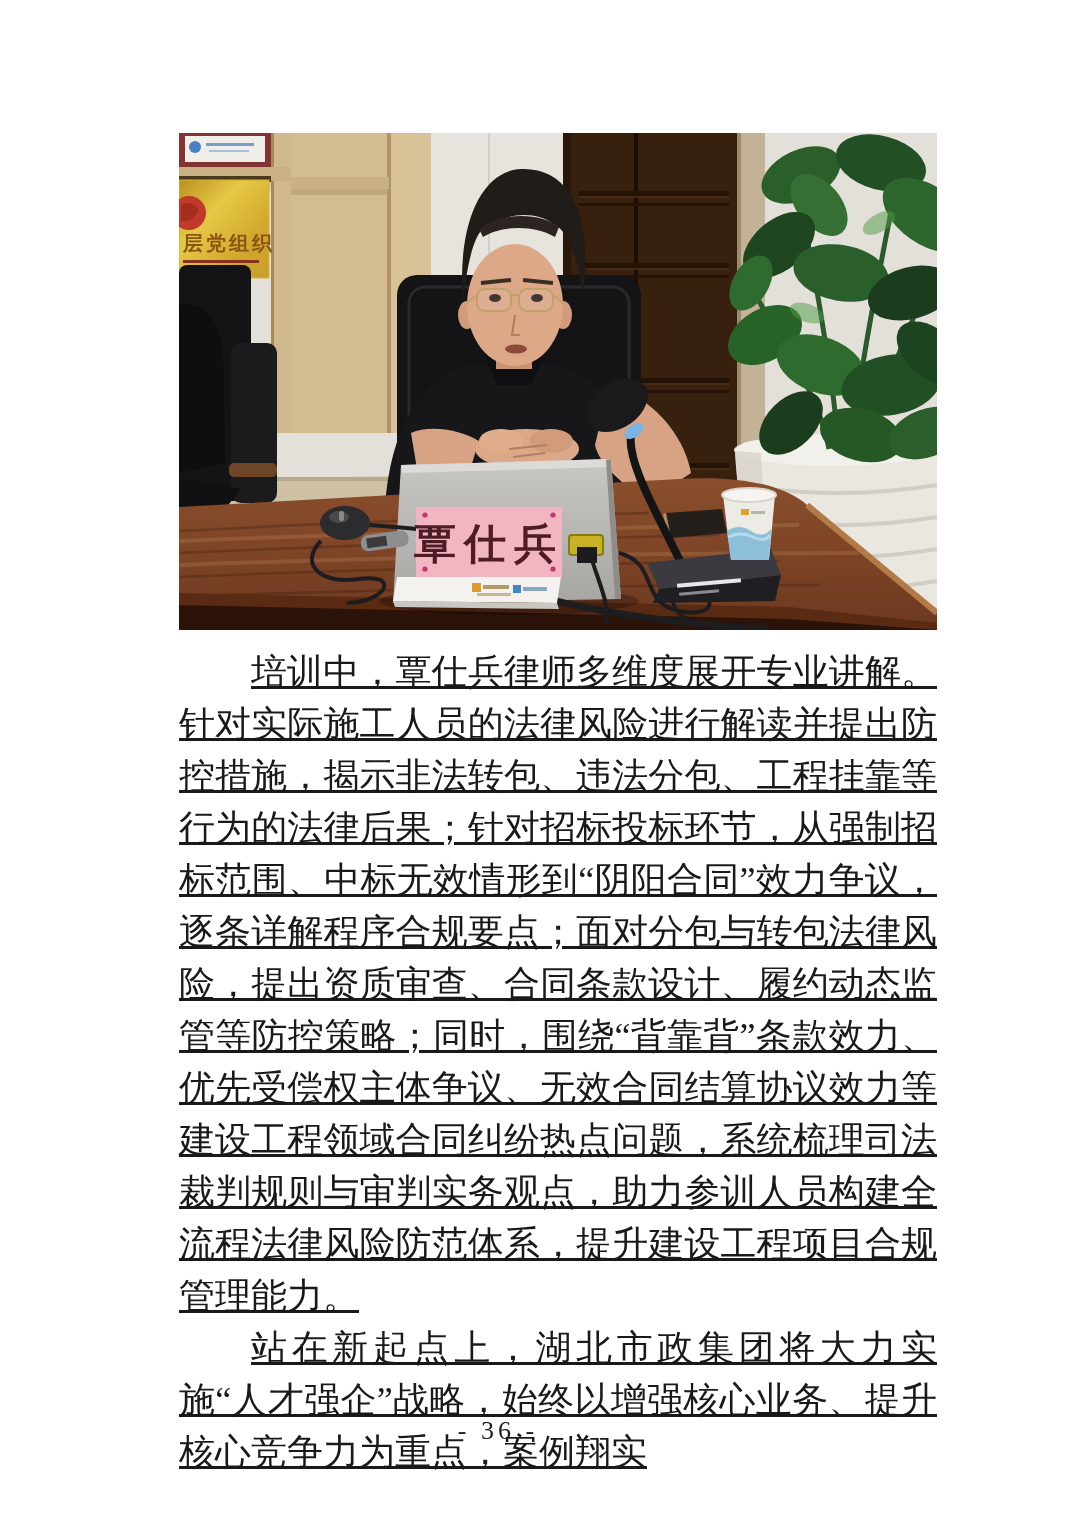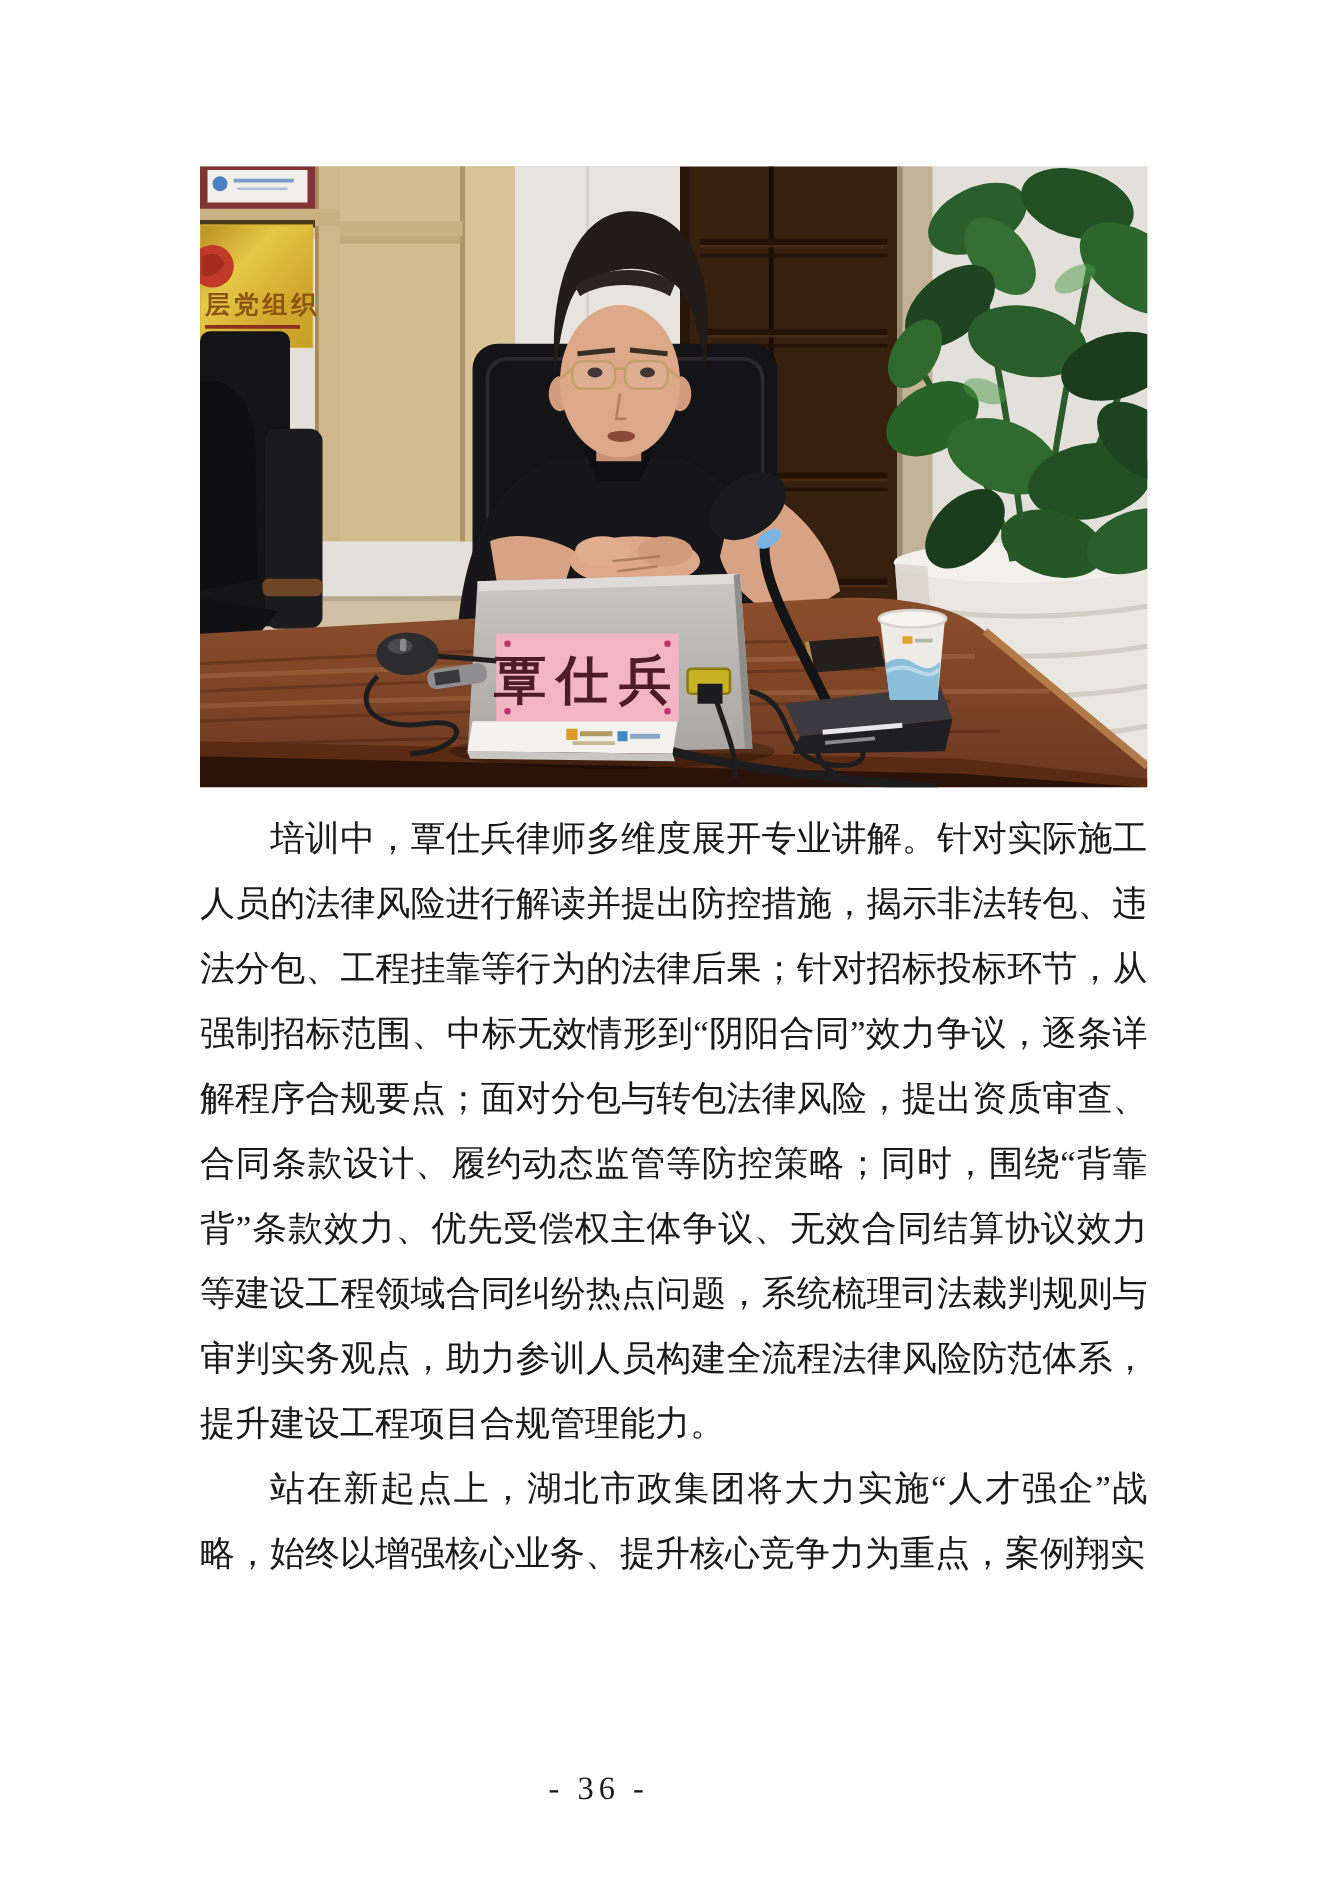--- a/index.html
+++ b/index.html
@@ -1,29 +1,29 @@
 <!DOCTYPE html>
 <html><head>
 <meta charset="utf-8">
 <style>
   html,body{margin:0;padding:0;}
   body{
     width:1074px;height:1520px;background:#ffffff;position:relative;
     font-family:"Liberation Serif","DejaVu Serif",serif;
   }
-  .page{position:absolute;inset:0;background:#ffffff;overflow:hidden;}
+  .page{position:absolute;inset:0;background:#ffffff;overflow:hidden;margin-left:19px;}
   .photo{
     position:absolute;left:160px;top:133px;width:758px;height:497px;
     margin:0;overflow:hidden;background:#e3e0da;
   }
   .photo svg{display:block;width:758px;height:497px;}
   .content{
     position:absolute;left:160px;top:646px;width:758px;
-    font-size:28px;line-height:52px;color:#191919;
-    text-align:justify;text-justify:inter-character;
+    font-size:36px;line-height:52px;color:#191919;
+    text-align:justify;text-justify:inter-character;text-decoration:underline;
   }
   .content p{margin:0;text-indent:2em;}
   .page-number{
     position:absolute;left:0;top:1416px;width:958px;
     text-align:center;font-size:26px;color:#1c1c1c;letter-spacing:4px;
   }
 </style>
 </head>
 <body>
 

